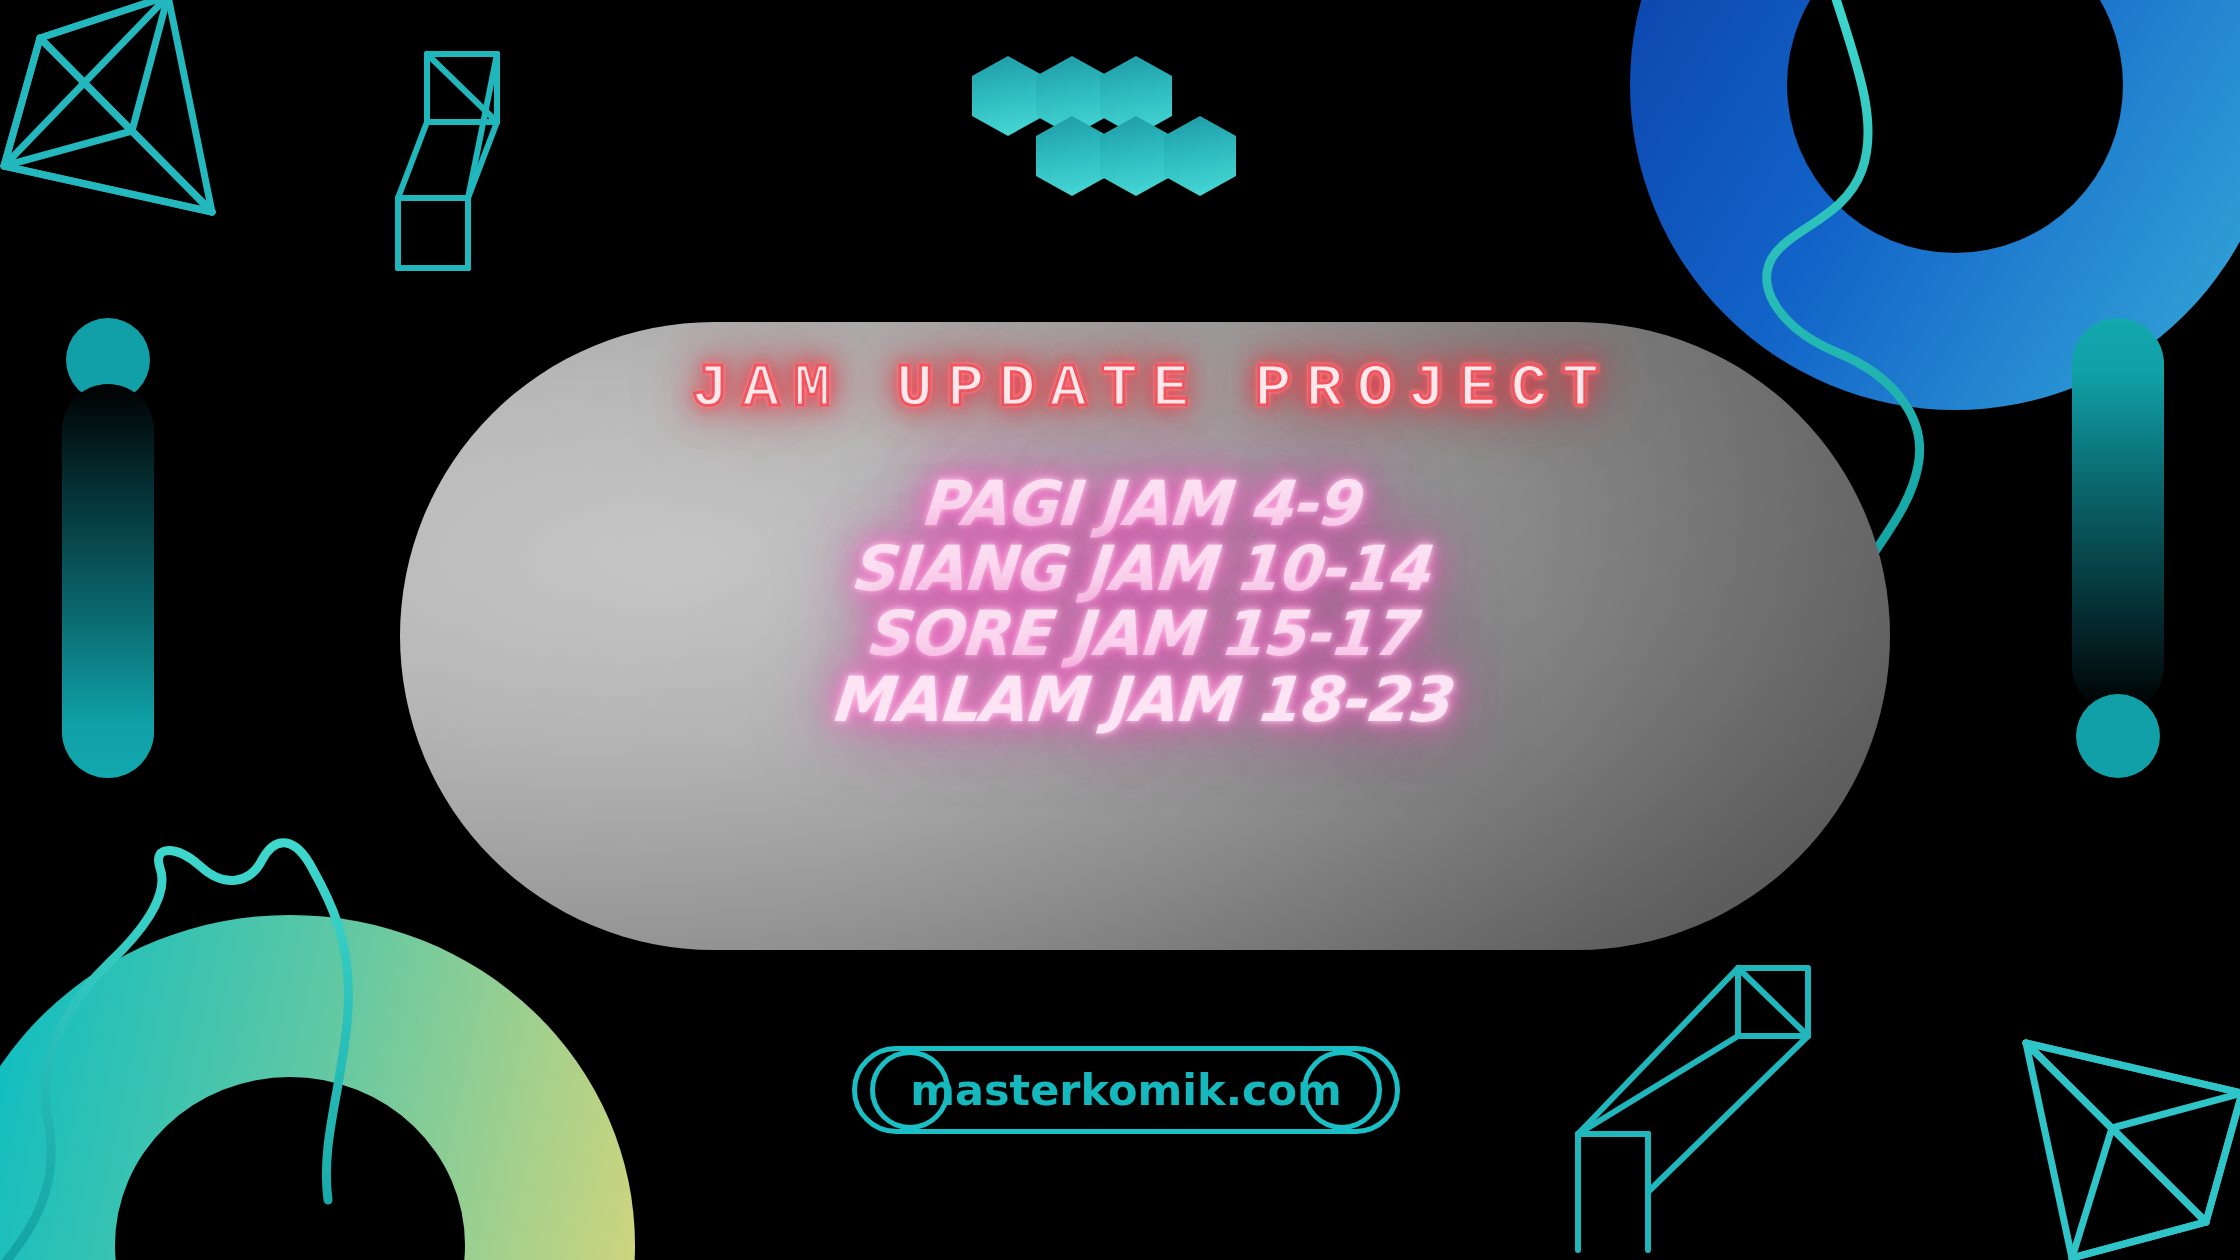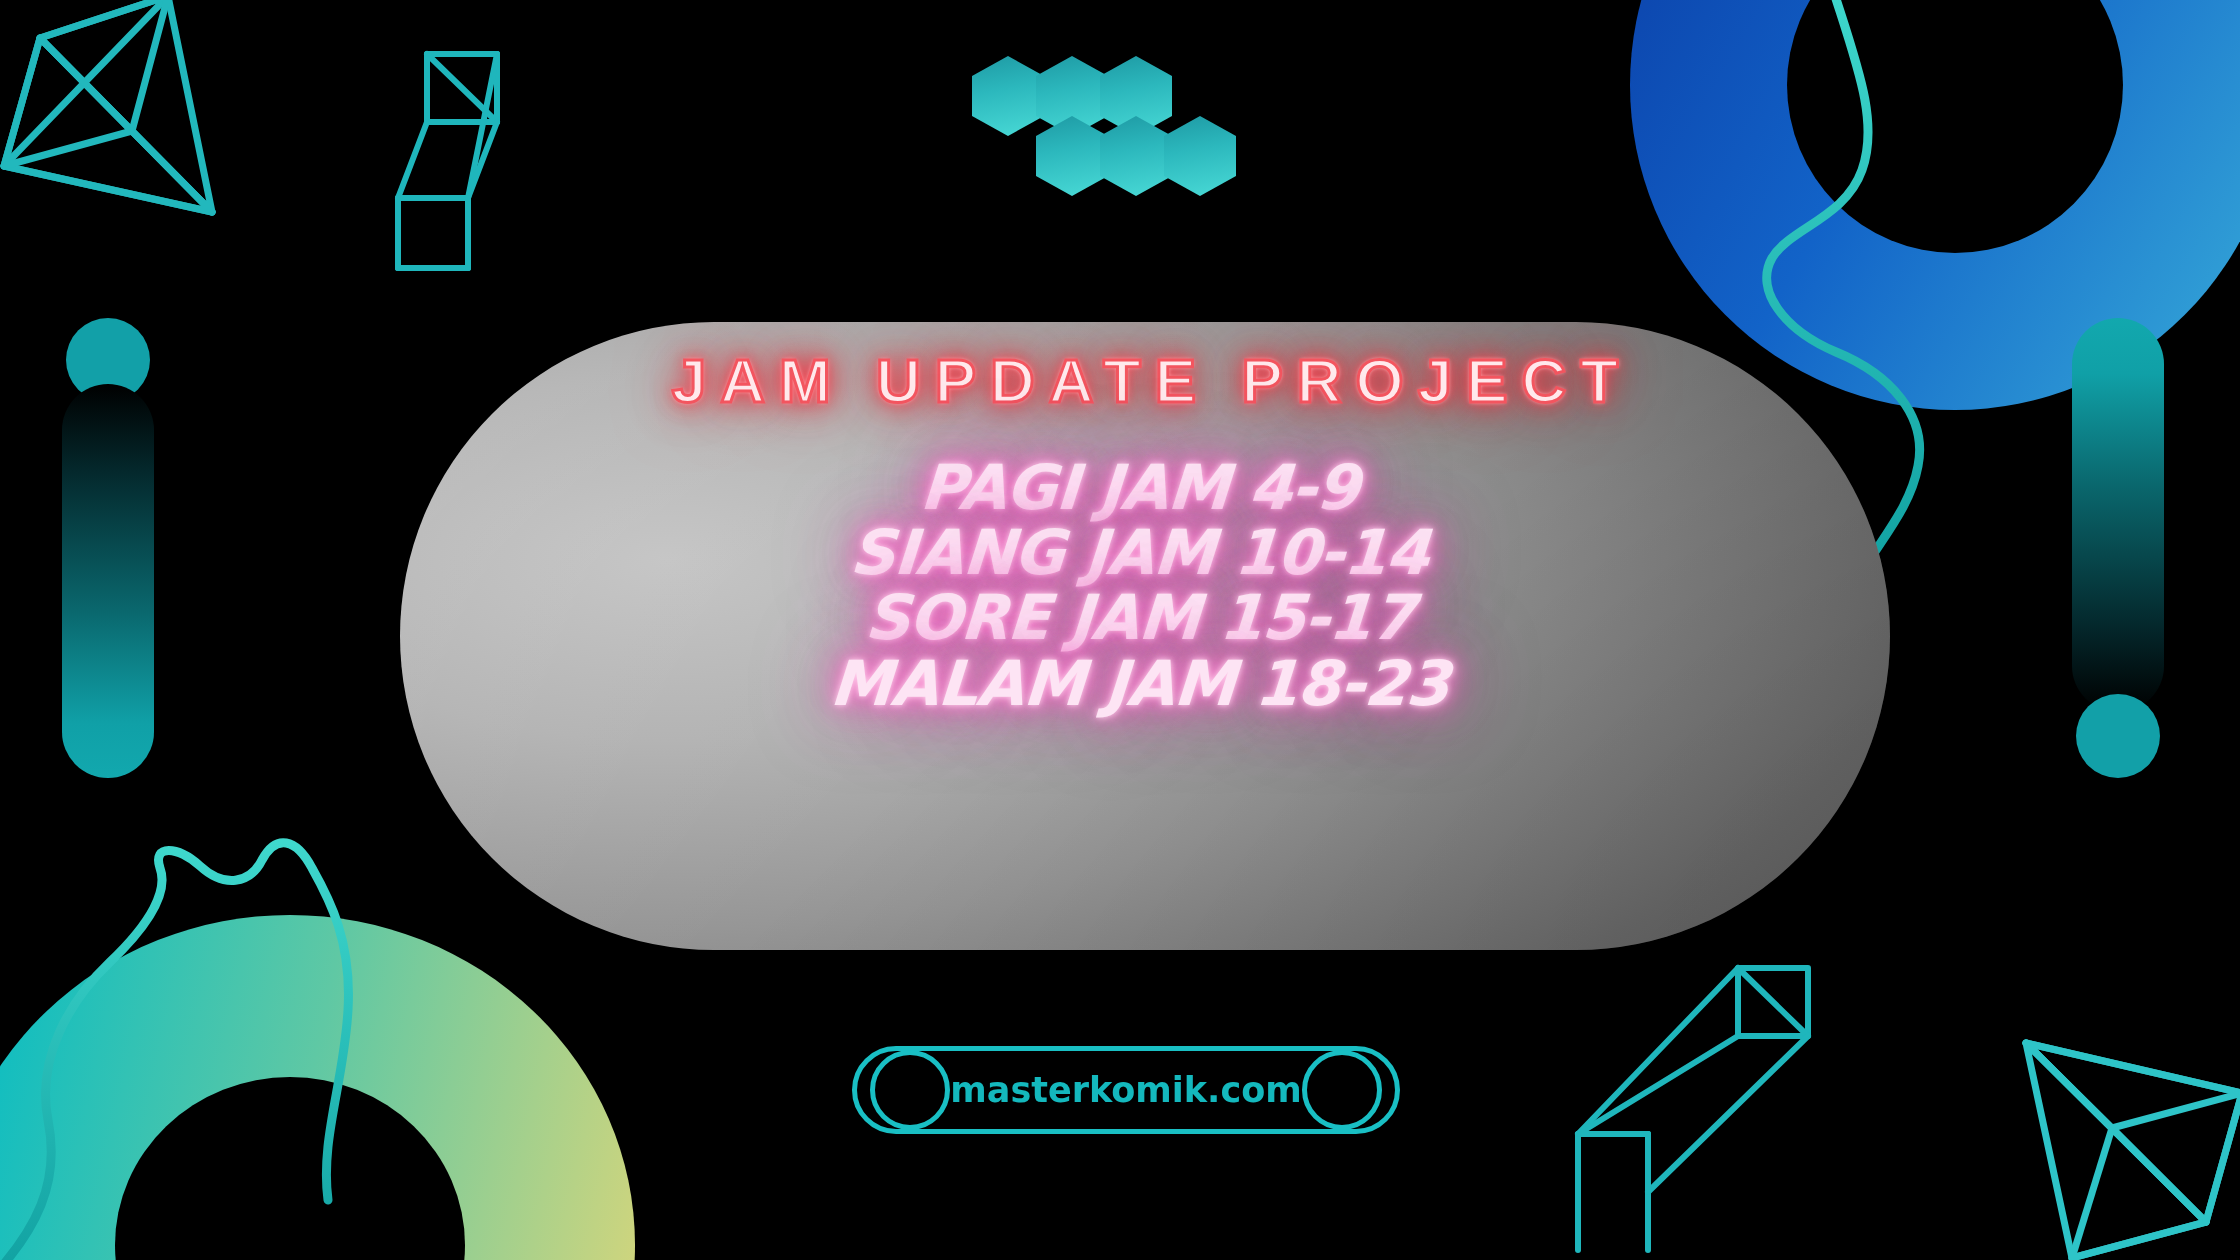--- a/index.html
+++ b/index.html
@@ -60,27 +60,27 @@
     height: 100%;
     display: flex;
     flex-direction: column;
     align-items: center;
     padding-top: 28px;
     box-sizing: border-box;
   }
 
   
   #neon-title {
-    font-family: Liberation Sans, sans-serif;
+    font-family: Liberation Mono, monospace;
     font-weight: 700;
     font-size: 62px;
     letter-spacing: 14px;
     line-height: 1;
     color: #ffe9ec;
-    margin: 0;
+    margin: 8px;
     padding: 0 0 0 14px;
     white-space: nowrap;
     -webkit-text-stroke: 3px #f3555f;
     text-shadow:
       0 0 4px #ffd3d8,
       0 0 10px #ff5a66,
       0 0 22px #f0323f,
       0 0 40px #d6202c,
       0 0 66px rgba(214,32,44,0.65);
   }
@@ -145,21 +145,21 @@
     border-radius: 50%;
     box-sizing: border-box;
   }
   #url-badge .cap-left { left: 18px; }
   #url-badge .cap-right { right: 18px; }
   #url-text {
     position: relative;
     z-index: 2;
     font-family: "DejaVu Sans", sans-serif;
     font-weight: 700;
-    font-size: 35px;
+    font-size: 43px;
     letter-spacing: 0px;
     color: #14b8bd;
   }
 
   
   #excl-left {
     position: absolute;
     left: 62px;
     top: 318px;
     width: 92px;

